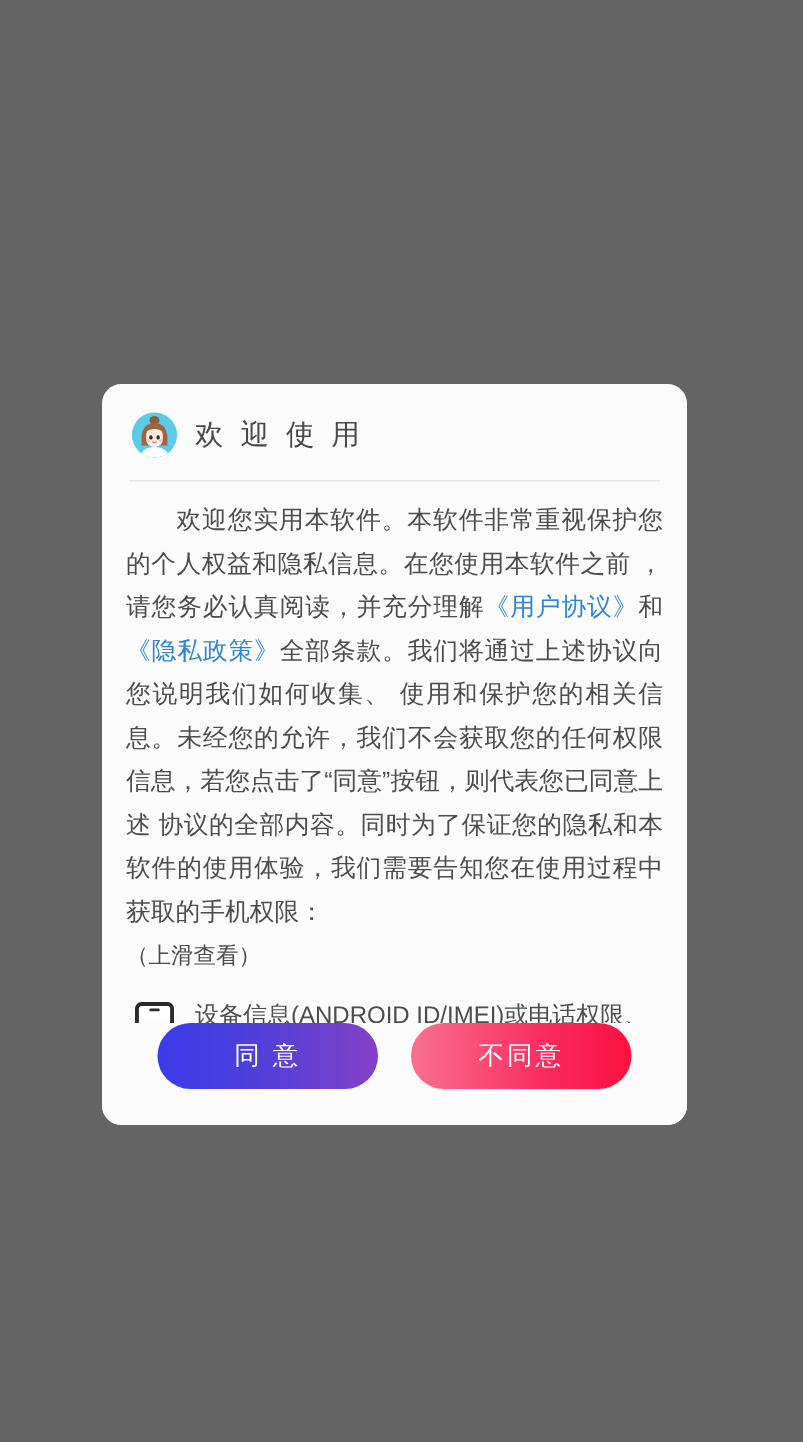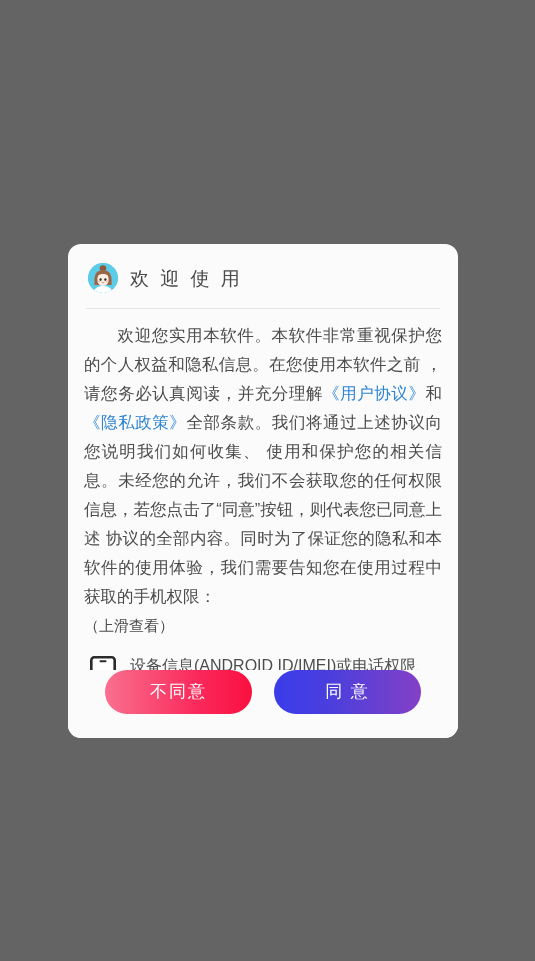--- a/index.html
+++ b/index.html
@@ -19,21 +19,21 @@
   .scrim {
     position: absolute;
     inset: 0;
     background: #646464;
   }
 
   
   .dialog {
     position: absolute;
     left: 68px;
-    top: 244px;
+    top: 256px;
     width: 390px;
     height: 494px;
     background: #fbfbfb;
     border-radius: 13px;
     box-sizing: border-box;
     overflow: hidden;
     display: flex;
     flex-direction: column;
   }
 
@@ -208,17 +208,17 @@
           <rect x="9.5" y="4.3" width="7" height="1.9" rx="0.95" fill="#2b2b2b"></rect>
           <rect x="10.4" y="29.6" width="5.2" height="4" rx="0.8" fill="#2b2b2b"></rect>
         </svg>
       </div>
       <div class="perm-text">设备信息(ANDROID ID/IMEI)或电话权限、MAC地址和软件安装列表</div>
     </div>
 
   </div>
 
   <div class="dlg-footer">
+    <button class="btn btn-agree">同 意</button>
     <button class="btn btn-disagree">不同意</button>
-    <button class="btn btn-agree">同 意</button>
   </div>
 
 </div>
 
 </body></html>

